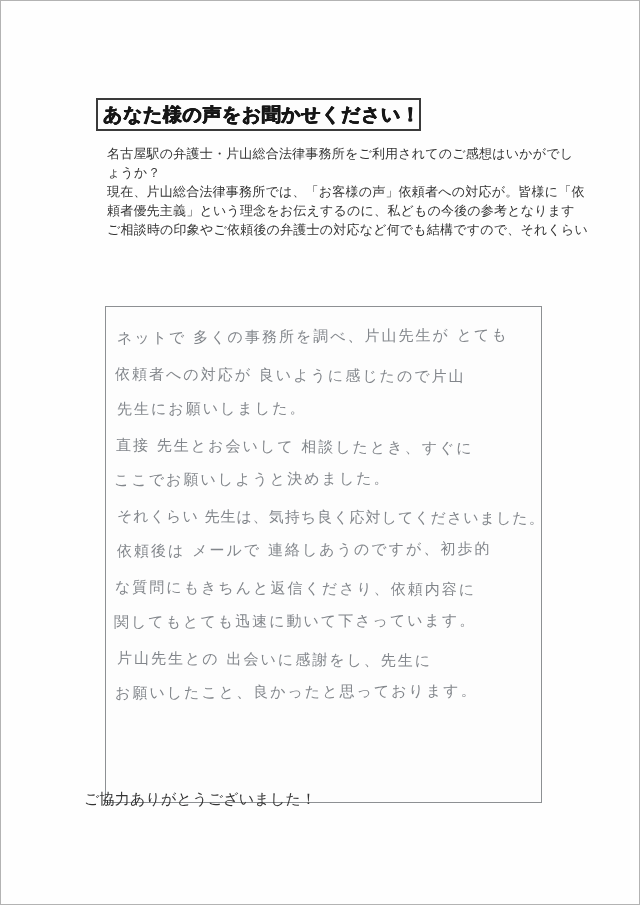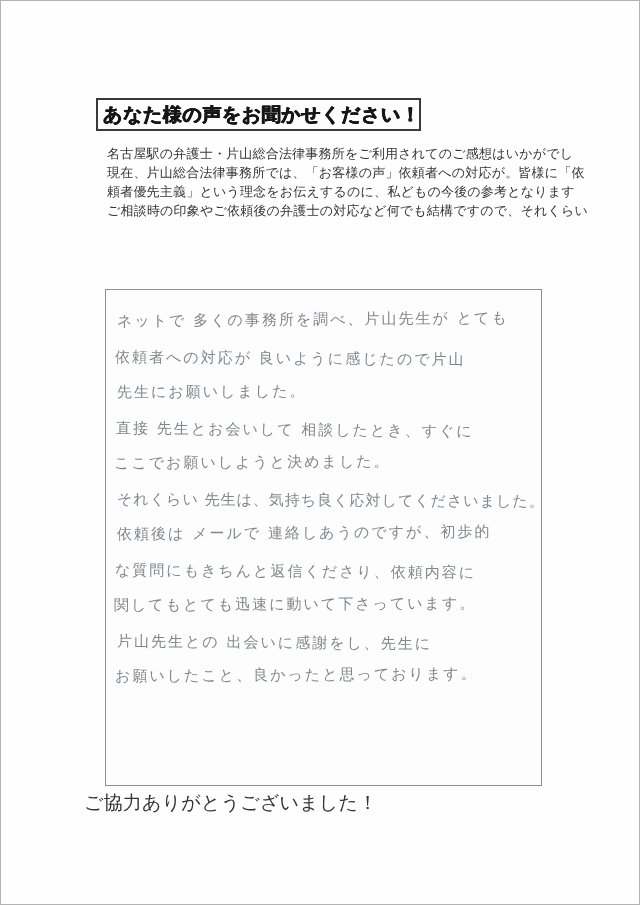--- a/index.html
+++ b/index.html
@@ -53,21 +53,21 @@
     font-size: 13px;
     line-height: 19px;
     height: 19px;
     letter-spacing: 0.2px;
     white-space: nowrap;
   }
   
   .testimonial-box {
     position: absolute;
     left: 104px;
-    top: 288px;
+    top: 305px;
     width: 437px;
     height: 497px;
     border: 1px solid #8d9093;
     box-sizing: border-box;
     background: #fdfdfd;
     padding: 14px 6px 0 11px;
   }
   .hw-line {
     font-size: 15px;
     height: 35.5px;
@@ -86,37 +86,38 @@
   .hw-line:nth-child(7)  { transform: rotate(-0.4deg); }
   .hw-line:nth-child(8)  { transform: rotate(0.4deg);  margin-left: -2px; }
   .hw-line:nth-child(9)  { transform: rotate(-0.3deg); margin-left: -3px; }
   .hw-line:nth-child(10) { transform: rotate(0.5deg); }
   .hw-line:nth-child(11) { transform: rotate(-0.4deg); margin-left: -2px; }
   
   .footer-thanks {
     position: absolute;
     left: 83px;
     top: 789px;
-    font-size: 19px;
+    font-size: 15px;
     color: #343434;
     letter-spacing: 0.2px;
     white-space: nowrap;
   }
 </style>
 </head>
 <body>
 
 <div class="page">
 
   <div class="title-box">
     <span class="title-text">あなた様の声をお聞かせください！</span>
   </div>
 
   <div class="intro">
     <div class="intro-line">名古屋駅の弁護士・片山総合法律事務所をご利用されてのご感想はいかがでし</div>
+    <div class="intro-line">ょうか？</div>
     <div class="intro-line">現在、片山総合法律事務所では、「お客様の声」依頼者への対応が。皆様に「依</div>
     <div class="intro-line">頼者優先主義」という理念をお伝えするのに、私どもの今後の参考となります</div>
     <div class="intro-line">ご相談時の印象やご依頼後の弁護士の対応など何でも結構ですので、それくらい</div>
   </div>
 
   <div class="testimonial-box">
     <div class="hw-line">ネットで 多くの事務所を調べ、片山先生が とても</div>
     <div class="hw-line">依頼者への対応が 良いように感じたので片山</div>
     <div class="hw-line">先生にお願いしました。</div>
     <div class="hw-line">直接 先生とお会いして 相談したとき、すぐに</div>

